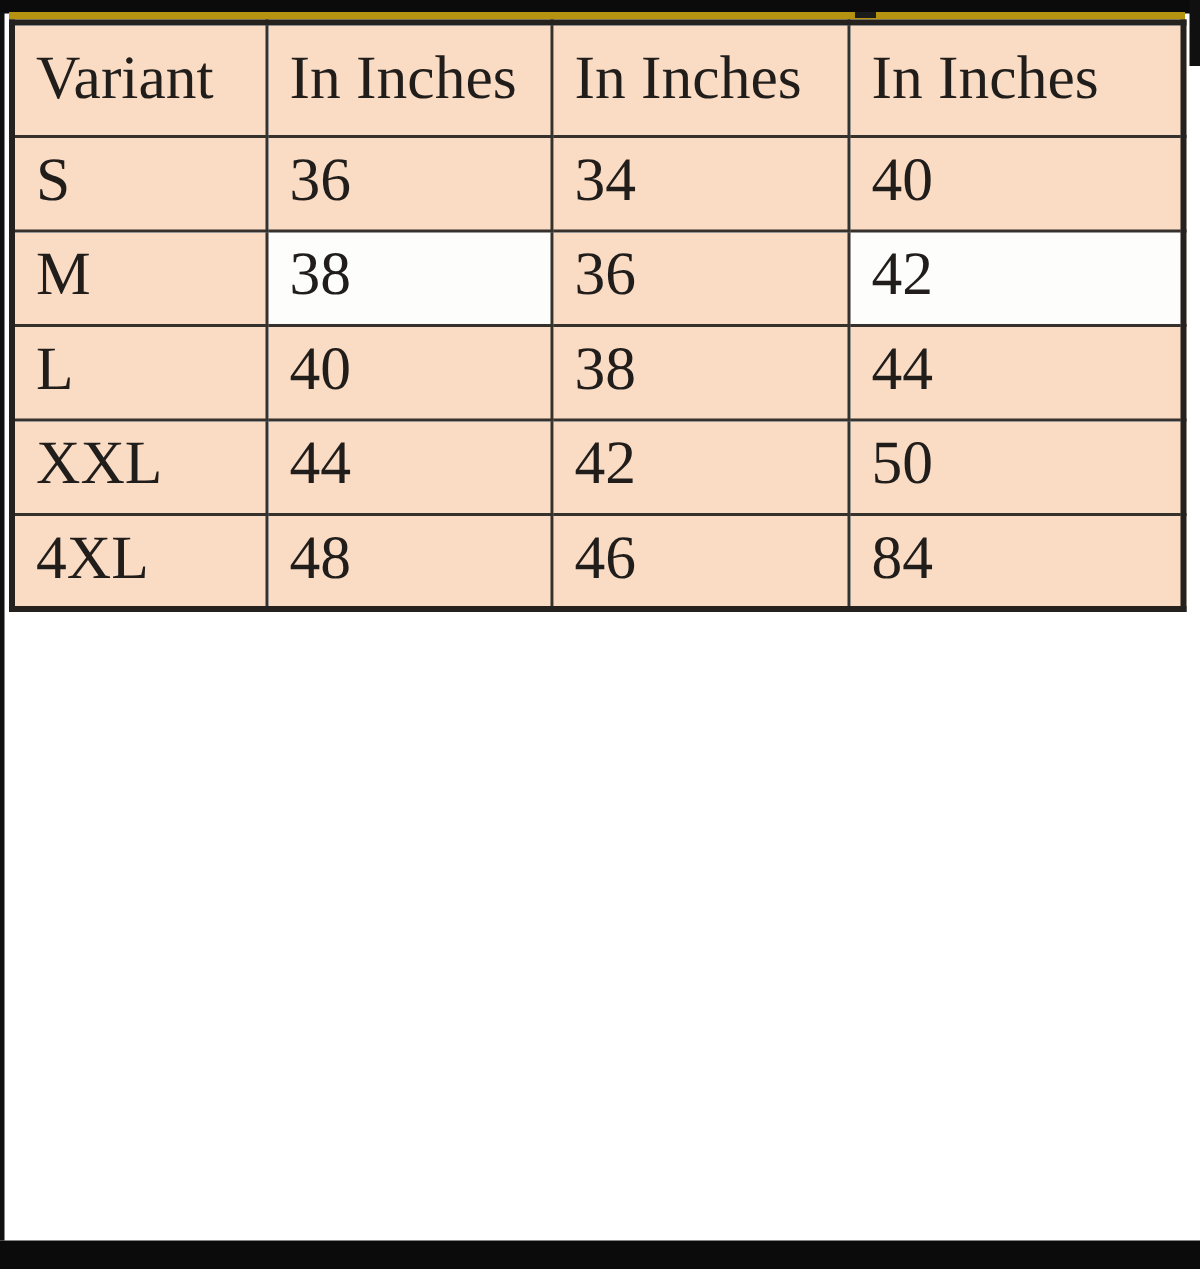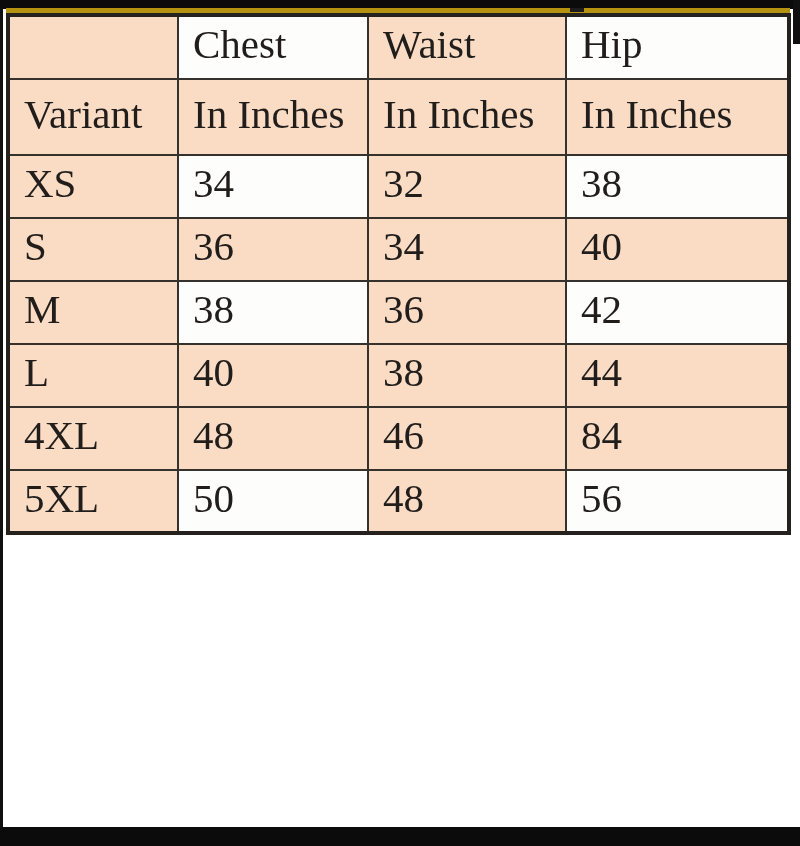--- a/index.html
+++ b/index.html
@@ -92,66 +92,54 @@
 <div class="edge-top-right"></div>
 
 <table class="size-table">
   <colgroup>
     <col class="c-variant">
       <col class="c-chest">
       <col class="c-waist">
       <col class="c-hip">
   </colgroup>
   <thead>
-    <tr class="row-group">
-      <th></th>
-      <th class="w">Chest</th>
-      <th>Waist</th>
-      <th class="w">Hip</th>
-    </tr>
     <tr class="row-sub">
       <th>Variant</th>
       <th>In Inches</th>
       <th>In Inches</th>
       <th>In Inches</th>
     </tr>
   </thead>
   <tbody>
-    <tr>
-      <td>XS</td>
-      <td class="w">34</td>
-      <td>32</td>
-      <td class="w">38</td>
-    </tr>
     <tr>
       <td>S</td>
       <td>36</td>
       <td>34</td>
       <td>40</td>
     </tr>
     <tr>
       <td>M</td>
       <td class="w">38</td>
       <td>36</td>
       <td class="w">42</td>
     </tr>
     <tr>
       <td>L</td>
       <td>40</td>
       <td>38</td>
       <td>44</td>
     </tr>
     <tr>
+      <td>XXL</td>
+      <td>44</td>
+      <td>42</td>
+      <td>50</td>
+    </tr>
+    <tr>
       <td>4XL</td>
       <td>48</td>
       <td>46</td>
       <td>84</td>
-    </tr>
-    <tr>
-      <td>5XL</td>
-      <td class="w">50</td>
-      <td>48</td>
-      <td class="w">56</td>
     </tr>
   </tbody>
 </table>
 
 <div class="bar-bottom"></div>
 
 </body></html>

